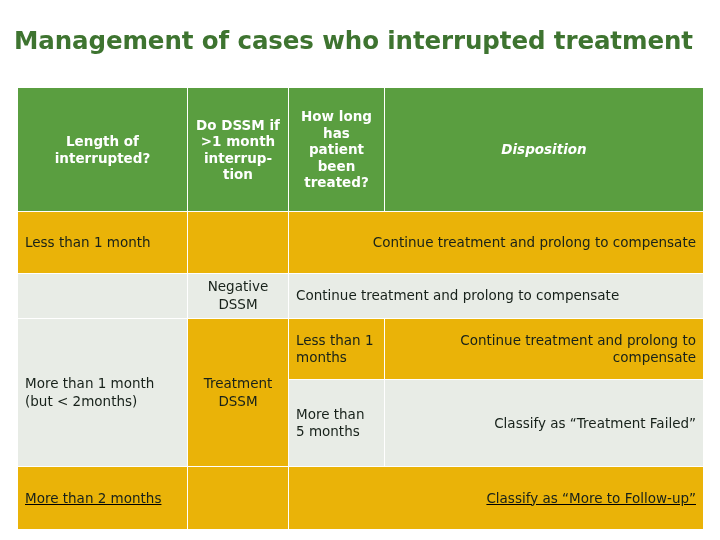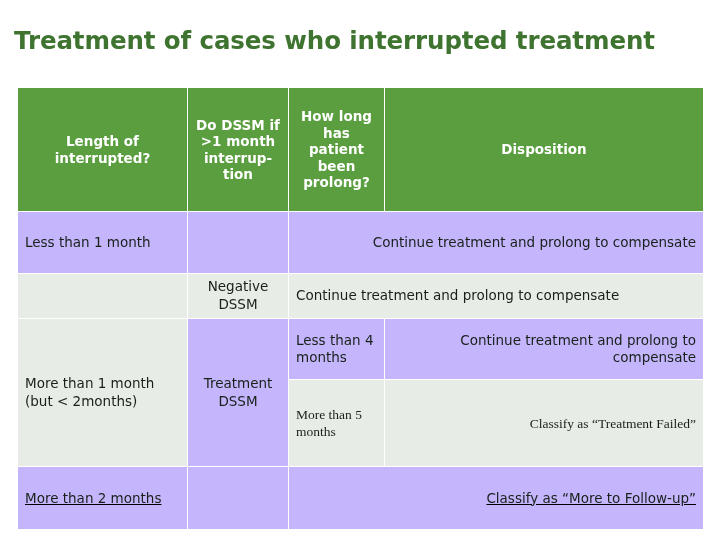--- a/index.html
+++ b/index.html
@@ -66,79 +66,79 @@
   tr.head td {
     background: #5a9e40;
     color: #ffffff;
     font-weight: bold;
     text-align: center;
     font-size: 13.5px;
     line-height: 1.22;
     height: 120px;
     border-color: #ffffff;
   }
-  td.head-disposition { font-weight: bold; }
+  td.head-disposition { font-weight: bold; font-style: italic; }
 
   
-  .tint-dark  { background: #c4b5fd; }
+  .tint-dark  { background: #eab308; }
   .tint-light { background: #e8ece6; }
 
   .align-left   { text-align: left; }
   .align-right  { text-align: right; }
   .align-center { text-align: center; }
 
   
   td.boxed {
     border: 2px solid #0d0d0d;
   }
 </style>
 </head>
 <body>
 
 <div class="slide">
 
-  <div class="slide-title">Treatment of cases who interrupted treatment</div>
+  <div class="slide-title">Management of cases who interrupted treatment</div>
 
   <div class="tbl-wrap">
     <table class="matrix">
       <colgroup>
         <col class="c1">
           <col class="c2">
           <col class="c3">
           <col class="c4">
       </colgroup>
       <tbody>
 
         <tr class="head">
           <td>Length of interrupted?</td>
           <td>Do DSSM if &gt;1 month interrup-tion</td>
-          <td>How long has patient been prolong?</td>
+          <td>How long has patient been treated?</td>
           <td class="head-disposition">Disposition</td>
         </tr>
 
         <tr style="height:60px;">
           <td class="tint-dark align-left">Less than 1 month</td>
           <td class="tint-dark"></td>
           <td class="tint-dark align-right" colspan="2">Continue treatment and prolong to compensate</td>
         </tr>
 
         <tr style="height:44px;">
           <td class="tint-light align-left"></td>
           <td class="tint-light align-center">Negative DSSM</td>
           <td class="tint-light align-left" colspan="2">Continue treatment and prolong to compensate</td>
         </tr>
 
         <tr style="height:60px;">
           <td class="tint-light align-left boxed" rowspan="2">More than 1 month (but &lt; 2months)</td>
           <td class="tint-dark align-center boxed" rowspan="2">Treatment DSSM</td>
-          <td class="tint-dark align-left">Less than 4 months</td>
+          <td class="tint-dark align-left">Less than 1 months</td>
           <td class="tint-dark align-right">Continue treatment and prolong to compensate</td>
         </tr>
 
-        <tr style="height:85px;font-family:Liberation Serif, serif;">
+        <tr style="height:85px;">
           <td class="tint-light align-left">More than 5 months</td>
           <td class="tint-light align-right">Classify as “Treatment Failed”</td>
         </tr>
 
         <tr style="height:61px;text-decoration:underline;">
           <td class="tint-dark align-left">More than 2 months</td>
           <td class="tint-dark"></td>
           <td class="tint-dark align-right" colspan="2">Classify as “More to Follow-up”</td>
         </tr>
 

